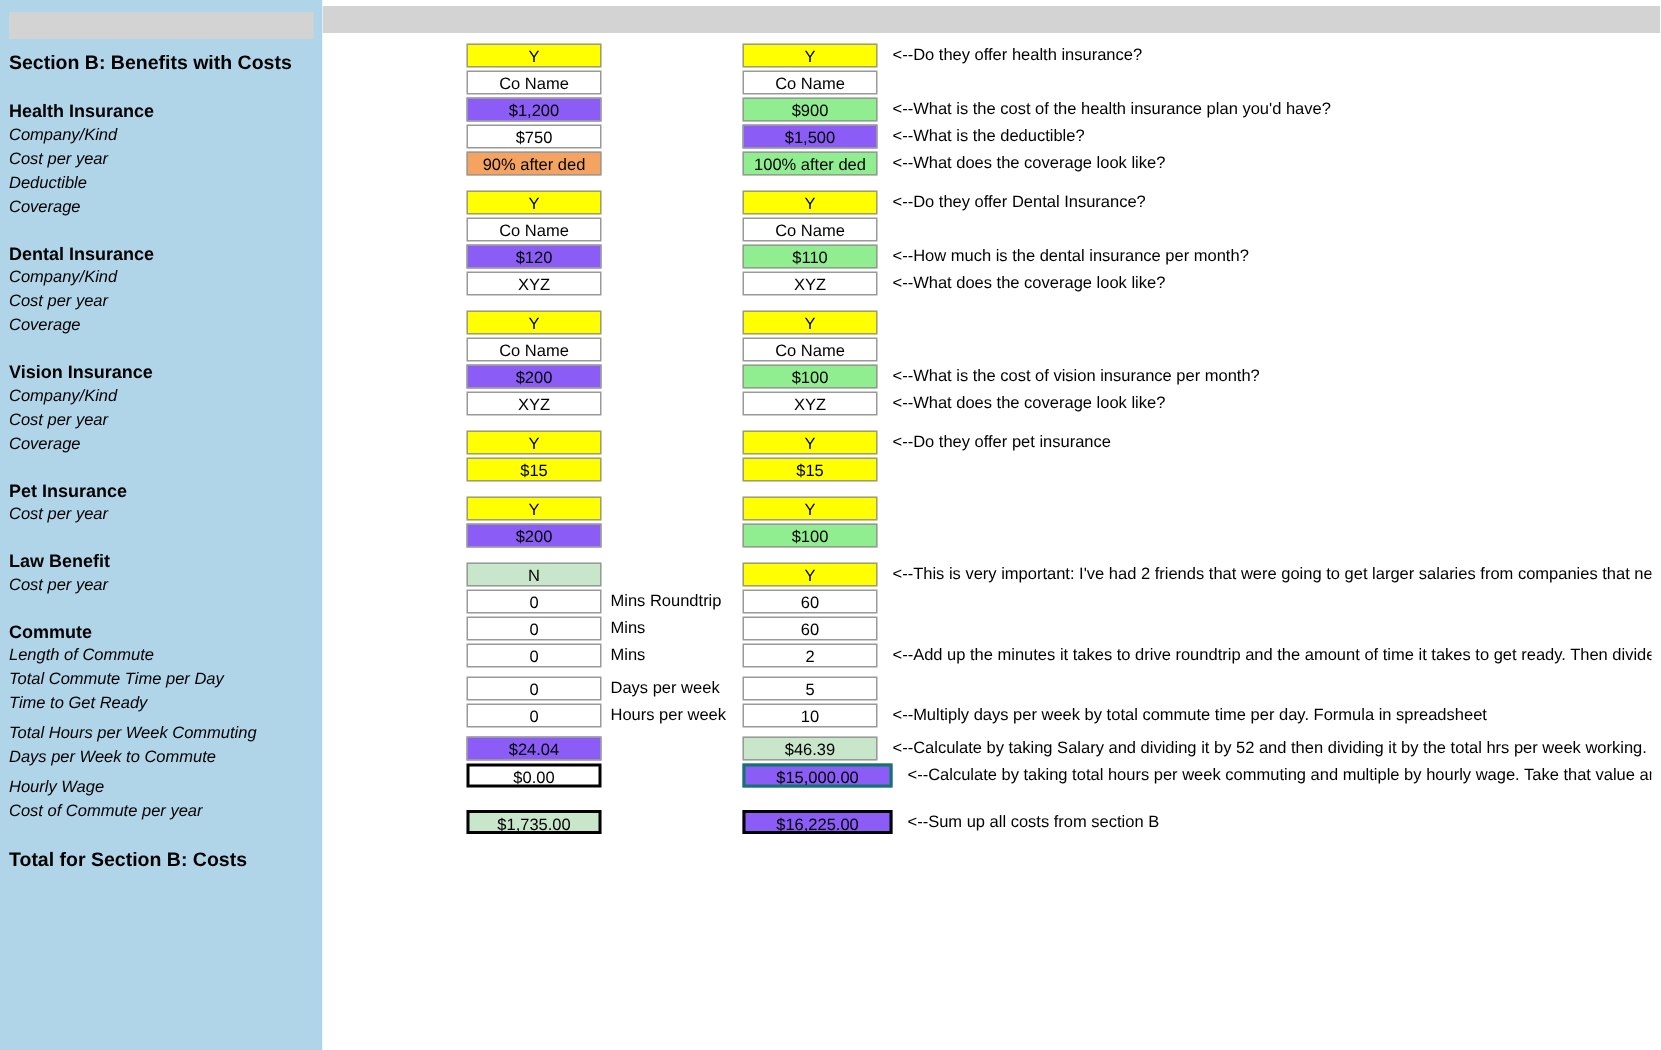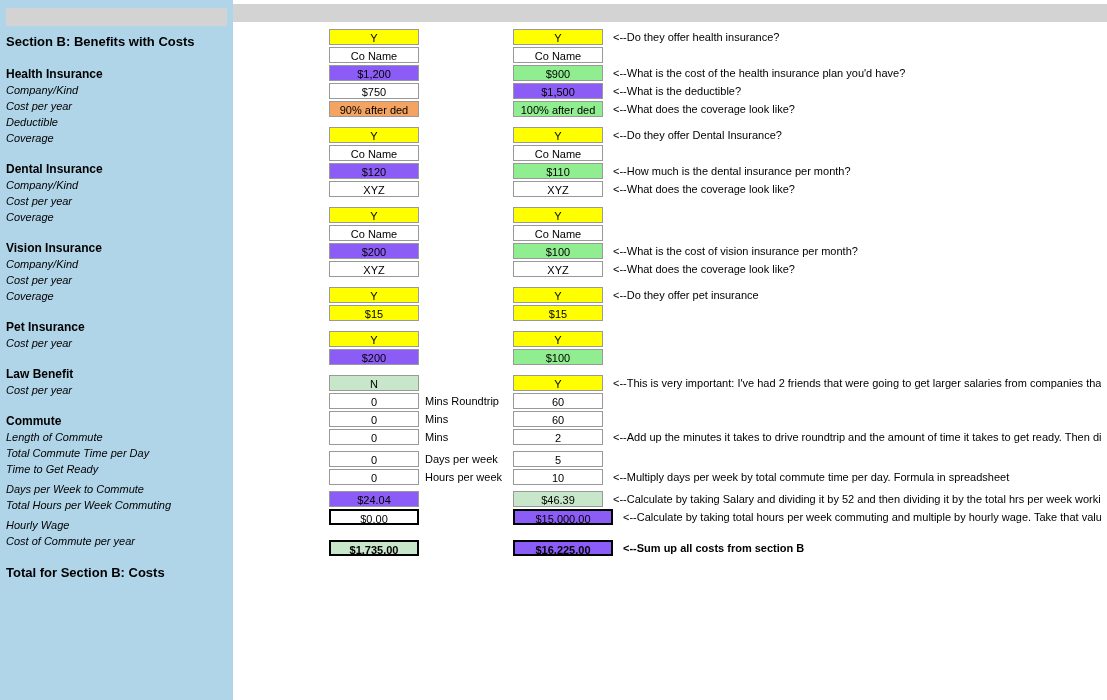--- a/index.html
+++ b/index.html
@@ -10,21 +10,21 @@
       width: 1107px;
       min-height: 700px;
       overflow: hidden;
     }
     .layout {
       display: flex;
       width: 1107px;
       min-height: 700px;
     }
     .sidebar {
-      width: 233px;
+      width: 215px;
       background: #b0d4e8;
       padding: 8px 6px;
       flex-shrink: 0;
     }
     .main {
       flex: 1;
       background: #fff;
       padding: 4px 0;
       overflow: hidden;
     }
@@ -80,21 +80,20 @@
       padding-left: 6px;
       color: #000;
       white-space: nowrap;
       overflow: hidden;
     }
     .total-row {
       display: flex;
       align-items: center;
       min-height: 20px;
       margin-top: 4px;
-      font-weight: bold;
     }
   </style>
 </head>
 <body>
 
 <div class="layout">
 
   <div class="sidebar">
     <div class="top-bar" style="background:#d3d3d3; height:18px; margin-bottom:4px;"></div>
 
@@ -126,22 +125,22 @@
     <div class="spacer"></div>
     <div class="sidebar-subsection">Law Benefit</div>
     <div class="sidebar-row">Cost per year</div>
 
     <div class="spacer"></div>
     <div class="sidebar-subsection">Commute</div>
     <div class="sidebar-row">Length of Commute</div>
     <div class="sidebar-row">Total Commute Time per Day</div>
     <div class="sidebar-row">Time to Get Ready</div>
     <div class="spacer" style="height:4px;"></div>
+    <div class="sidebar-row">Total Hours per Week Commuting</div>
     <div class="sidebar-row">Days per Week to Commute</div>
-    <div class="sidebar-row">Total Hours per Week Commuting</div>
     <div class="spacer" style="height:4px;"></div>
     <div class="sidebar-row">Hourly Wage</div>
     <div class="sidebar-row">Cost of Commute per year</div>
 
     <div class="spacer"></div>
     <div class="sidebar-subsection" style="font-size:13px;">Total for Section B: Costs</div>
   </div>
 
   <div class="main">
     <div class="top-bar" style="background:#d3d3d3; height:18px;"></div>
@@ -323,21 +322,21 @@
         <div style="width:90px;"></div>
         <div class="cell cell-pink">$24.04</div>
         <div style="width:90px;"></div>
         <div class="cell cell-light-green">$46.39</div>
         <div class="note-area note-red">&lt;--Calculate by taking Salary and dividing it by 52 and then dividing it by the total hrs per week working. Formula in spread...</div>
       </div>
       <div class="grid-row">
         <div style="width:90px;"></div>
         <div class="cell cell-white" style="border:2px solid #000;">$0.00</div>
         <div style="width:90px;"></div>
-        <div class="cell cell-pink" style="border:2px solid #000000; width:100px;">$15,000.00</div>
+        <div class="cell cell-pink" style="border:2px solid #0f766e; width:100px;">$15,000.00</div>
         <div class="note-area note-red">&lt;--Calculate by taking total hours per week commuting and multiple by hourly wage. Take that value and multiply by 52 for...</div>
       </div>
 
       <div class="spacer"></div>
 
       <div class="total-row">
         <div style="width:90px;"></div>
         <div class="cell cell-light-green" style="border:2px solid #000;">$1,735.00</div>
         <div style="width:90px;"></div>
         <div class="cell cell-pink" style="border:2px solid #000; width:100px;">$16,225.00</div>

